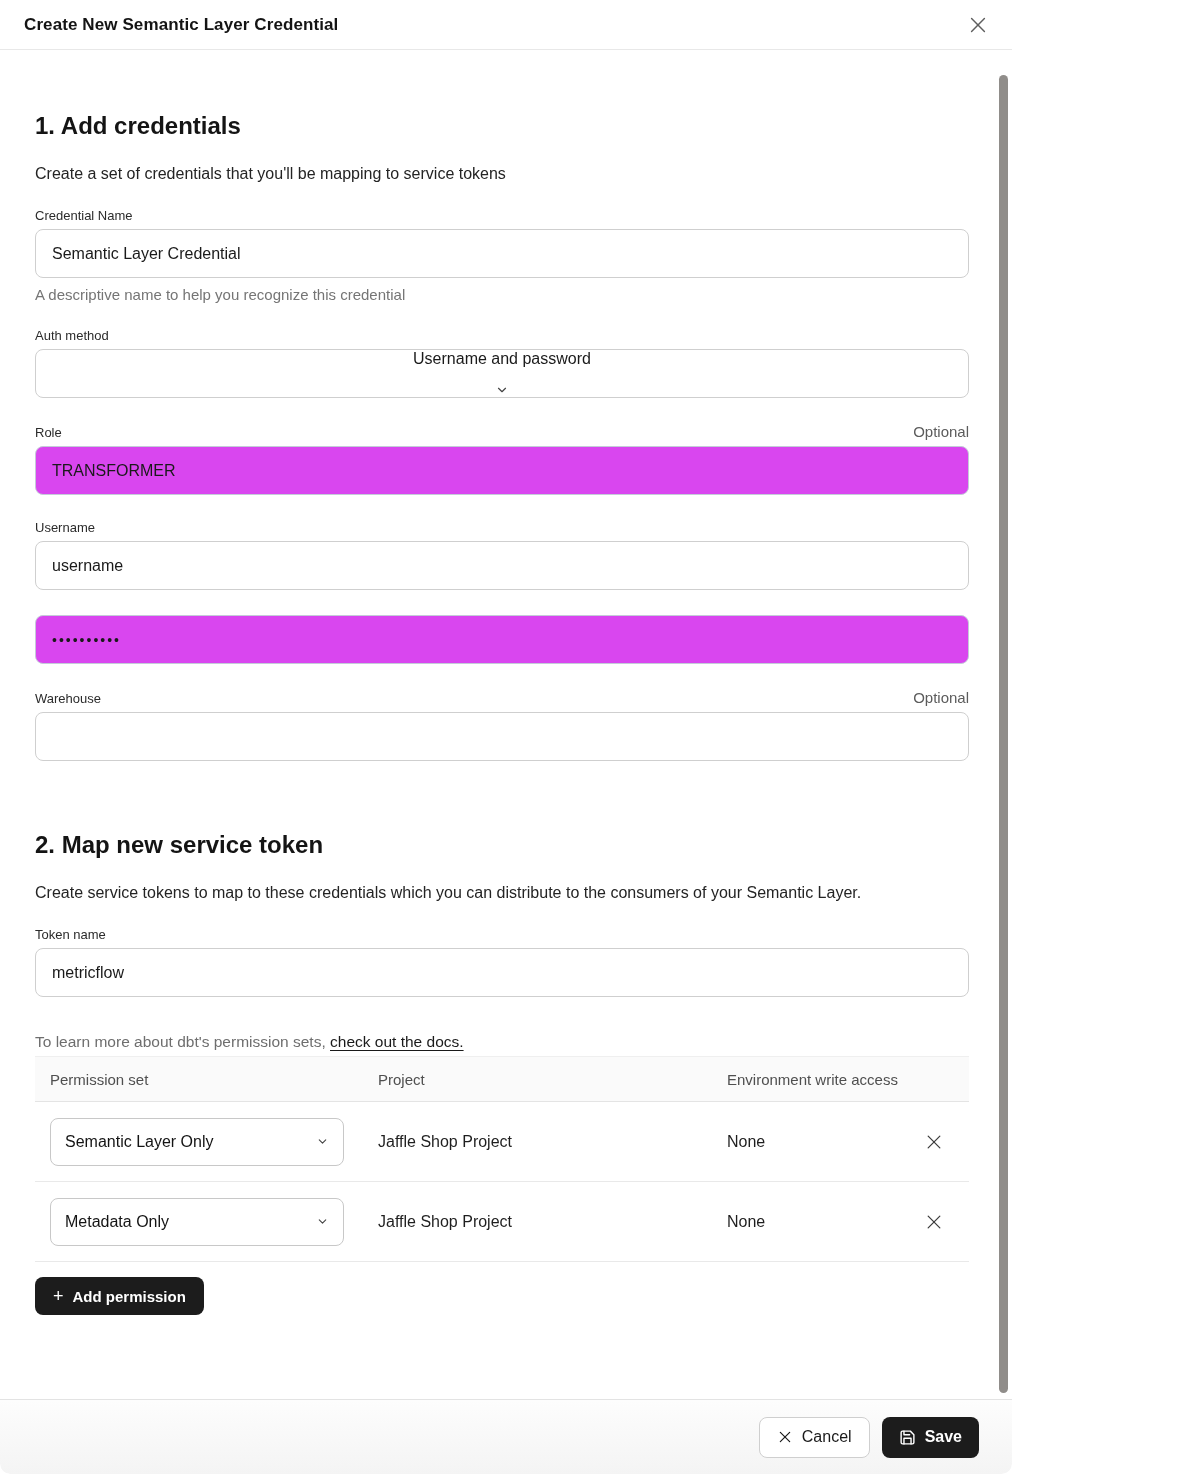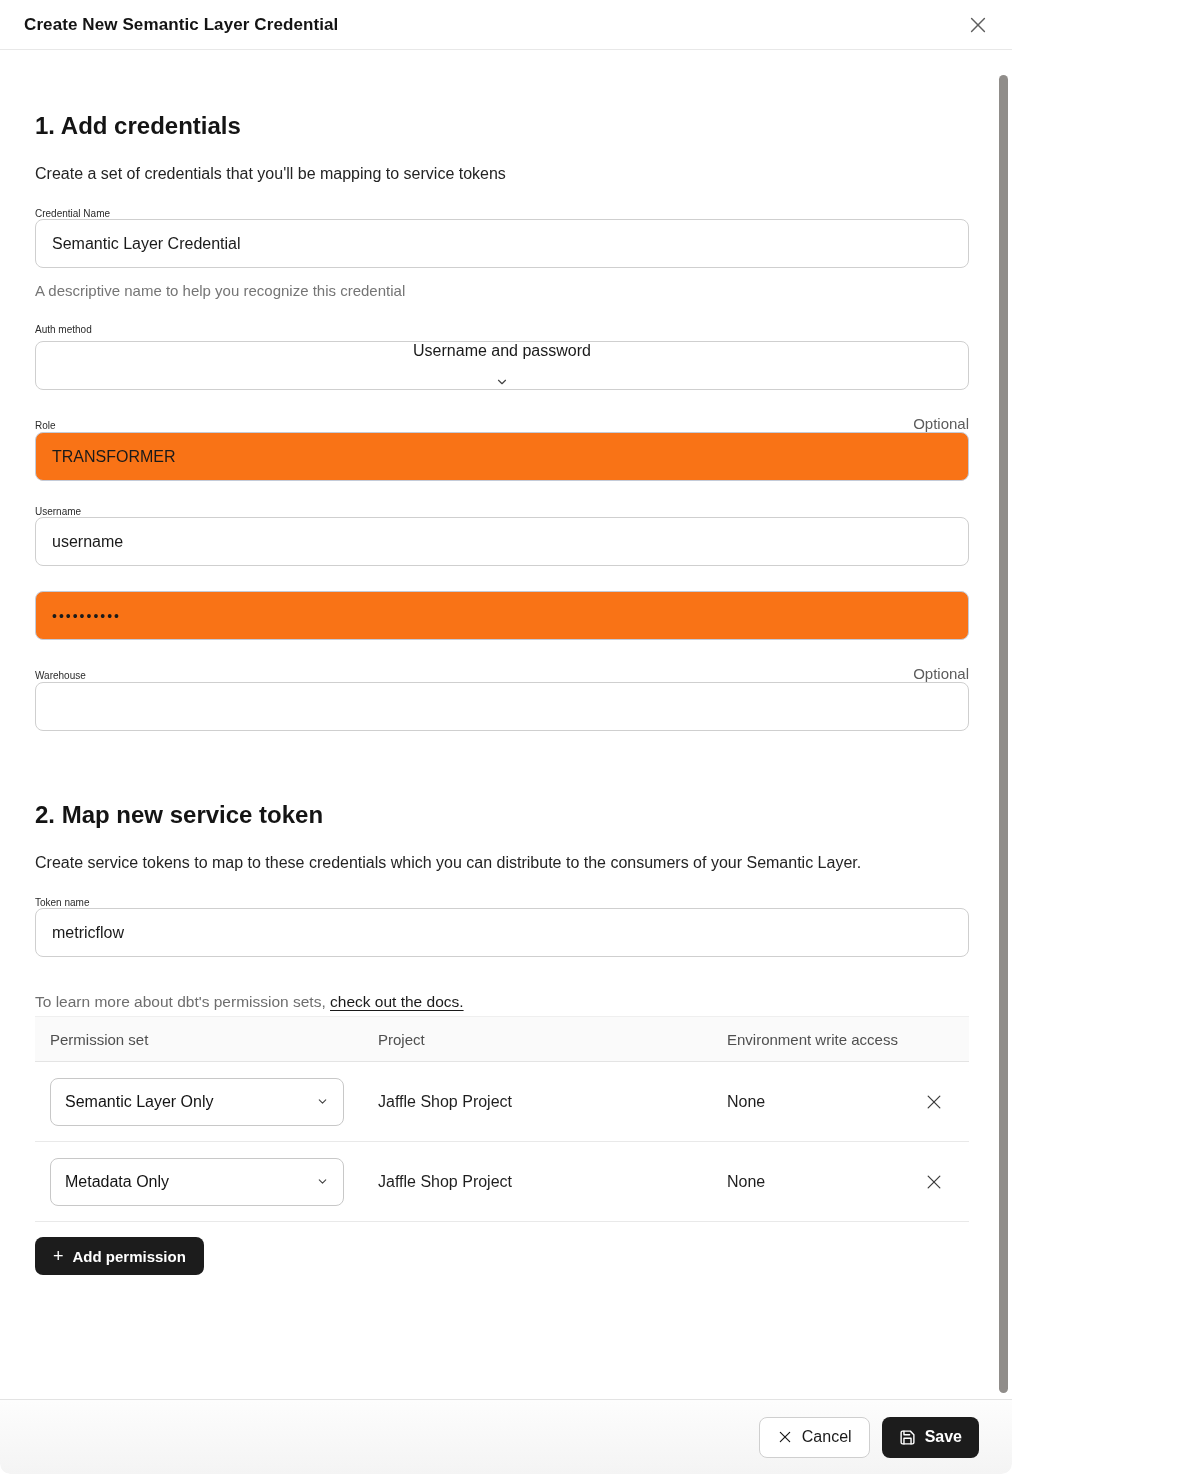--- a/index.html
+++ b/index.html
@@ -37,37 +37,38 @@
   
   .modal-body { padding: 0 43px 0 35px; }
 
   .section-heading { font-size: 24px; font-weight: 700; color: #141414; }
   .section-heading.first { margin-top: 62px; }
   .section-heading.second { margin-top: 70px; }
   .section-desc { margin-top: 25px; font-size: 16px; color: #242424; }
 
   .field { margin-top: 25px; }
   .label-row { display: flex; justify-content: space-between; align-items: baseline; }
-  .field-label { font-size: 10px; font-weight: 500; color: #2b2b2b; }
+  .field-label { font-size: 13px; font-weight: 500; color: #2b2b2b; }
   .optional-tag { font-size: 15px; color: #5c5c5c; }
   .text-input {
+    margin-top: 6px;
     width: 100%;
     height: 49px;
     border: 1px solid #cfcfcf;
     border-radius: 8px;
     padding: 0 16px;
     font-size: 16px;
     color: #1a1a1a;
     font-family: inherit;
     background: #fff;
     outline: none;
     display: block;
   }
-  .text-input.autofill { background: #f97316; border-color: #c4cbd8; }
-  .helper-text { margin-top: 14px; font-size: 15px; color: #757575; }
+  .text-input.autofill { background: #d946ef; border-color: #c4cbd8; }
+  .helper-text { margin-top: 8px; font-size: 15px; color: #757575; }
 
   .select-box {
     margin-top: 6px;
     width: 100%;
     height: 49px;
     border: 1px solid #cfcfcf;
     border-radius: 8px;
     padding: 0 16px;
     display: flex;
     align-items: center;

